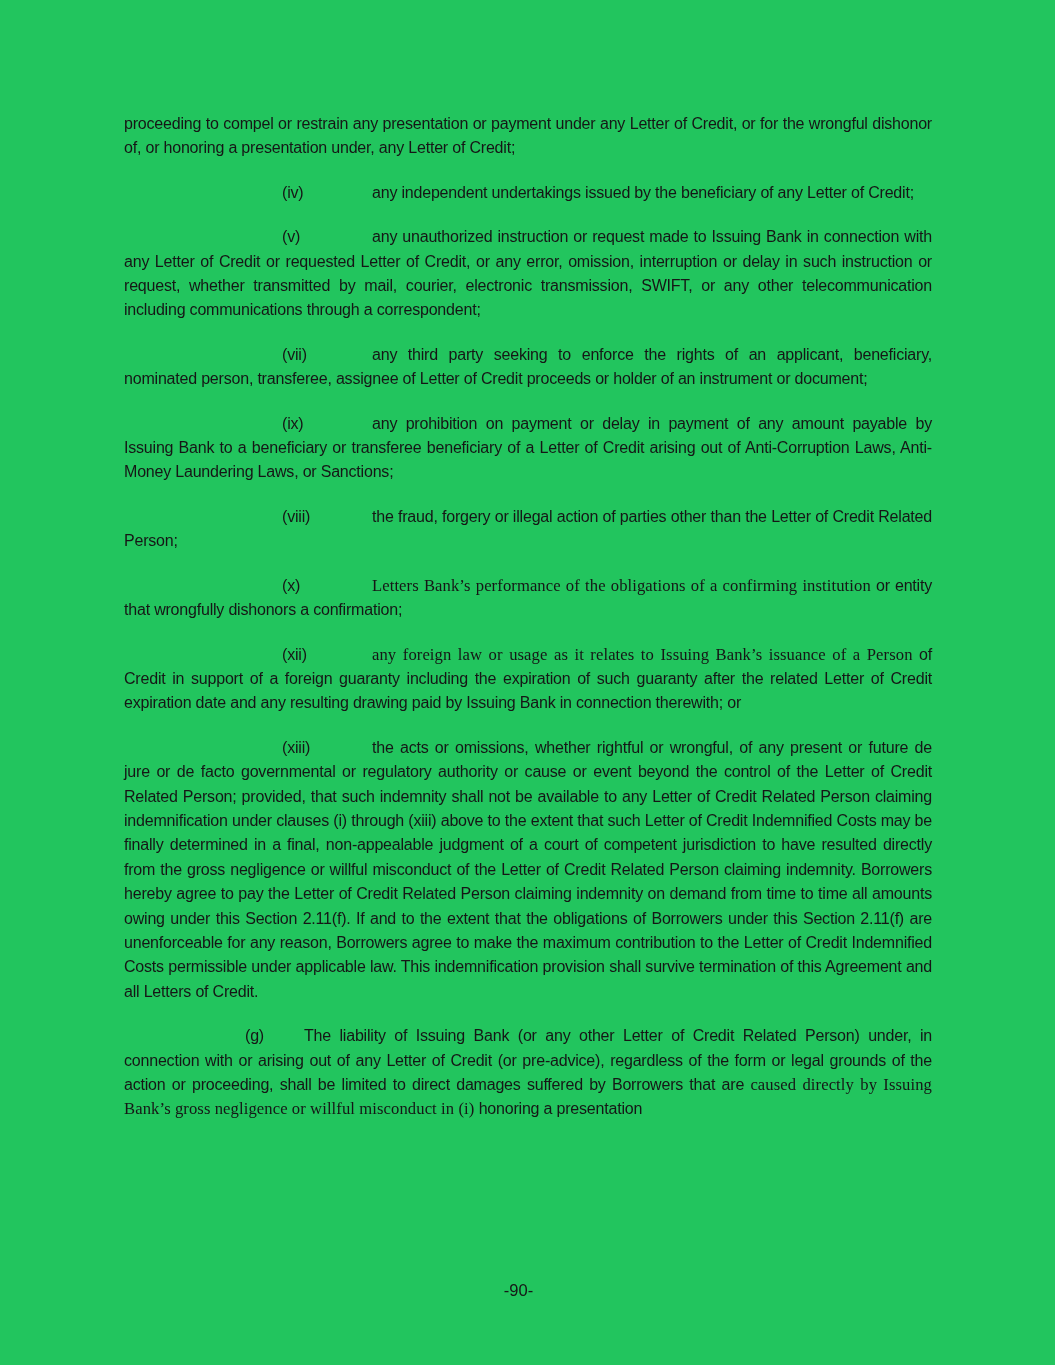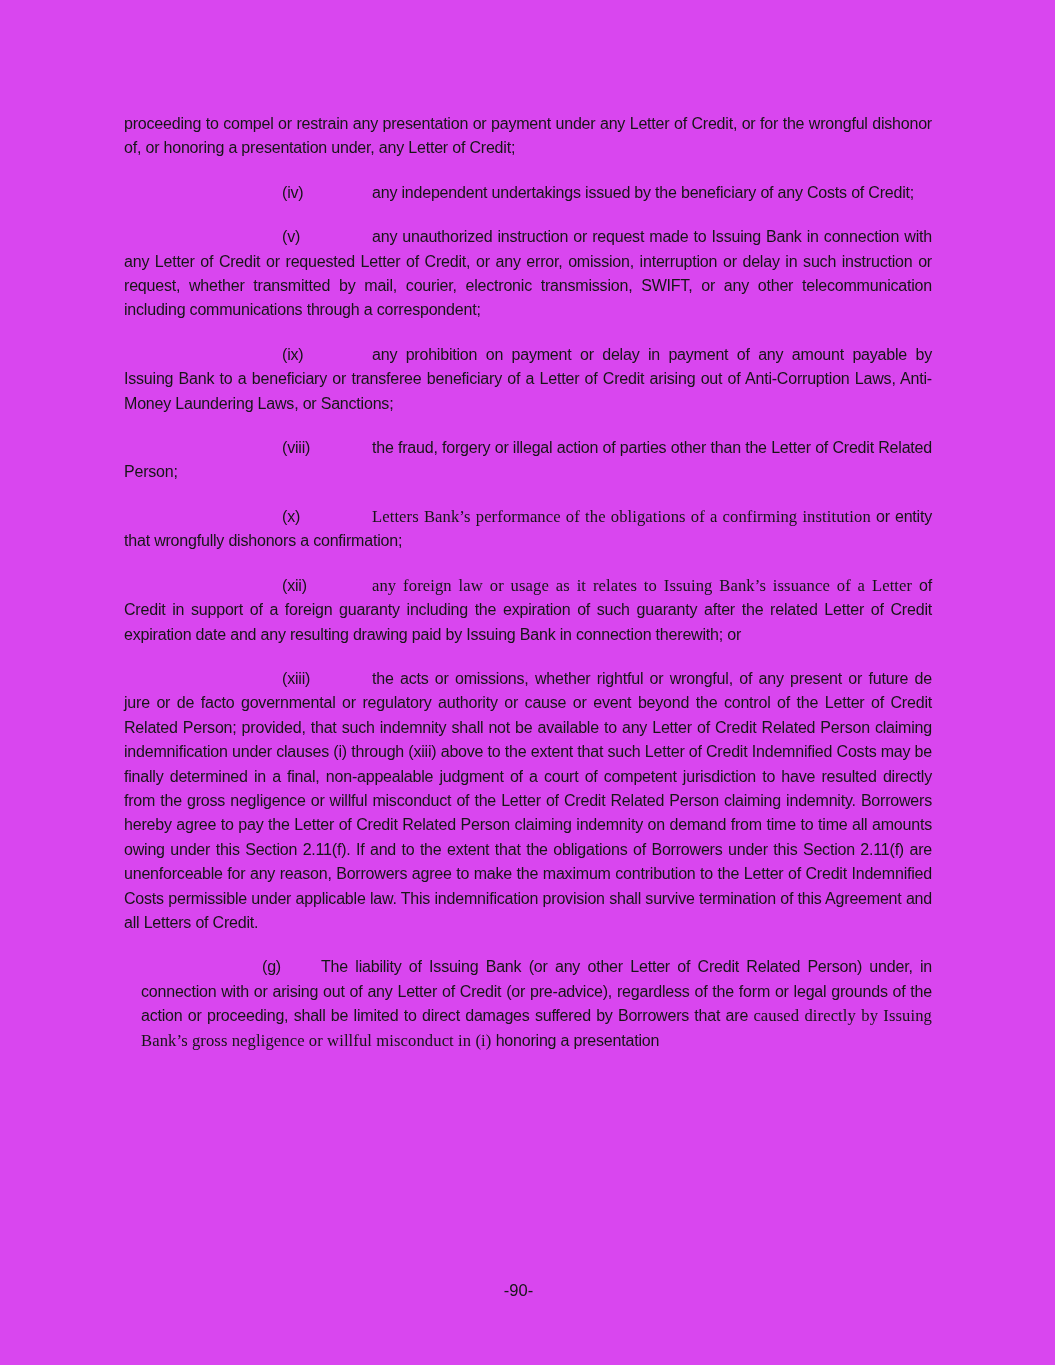--- a/index.html
+++ b/index.html
@@ -4,21 +4,21 @@
 <style>
   html, body {
     margin: 0;
     padding: 0;
     background: #ffffff;
   }
   .page {
     position: relative;
     width: 1055px;
     height: 1365px;
-    background: #d946ef;
+    background: #22c55e;
     font-family: "Liberation Sans", sans-serif;
     color: #161616;
     overflow: hidden;
   }
   .content {
     position: absolute;
     left: 124px;
     top: 112px;
     width: 808px;
     font-size: 16px;
@@ -31,21 +31,21 @@
     padding: 0;
   }
   
   p.clause { text-indent: 158px; }
   p.clause .numblock {
     display: inline-block;
     width: 90px;
     text-indent: 0;
     letter-spacing: -0.2px;
   }
-  p.clause-g { text-indent: 121px; margin-left: 17px; }
+  p.clause-g { text-indent: 121px; }
   p.clause-g .numblock {
     display: inline-block;
     width: 59px;
     text-indent: 0;
   }
   .serif {
     font-family: "Liberation Serif", serif;
     font-size: 16.6px;
     letter-spacing: 0.1px;
   }
@@ -64,44 +64,47 @@
 <body>
 
 <div class="page">
   <div class="content">
 
     <p class="para">
       <span>proceeding to compel or restrain any presentation or payment under any Letter of Credit, or for the wrongful dishonor of, or honoring a presentation under, any Letter of Credit;</span>
     </p>
 
     <p class="para clause">
-      <span class="numblock">(iv)</span><span>any independent undertakings issued by the beneficiary of any Costs of Credit;</span>
+      <span class="numblock">(iv)</span><span>any independent undertakings issued by the beneficiary of any Letter of Credit;</span>
     </p>
 
     <p class="para clause">
       <span class="numblock">(v)</span><span>any unauthorized instruction or request made to Issuing Bank in connection with any Letter of Credit or requested Letter of Credit, or any error, omission, interruption or delay in such instruction or request, whether transmitted by mail, courier, electronic transmission, SWIFT, or any other telecommunication including communications through a correspondent;</span>
     </p>
 
 
+    <p class="para clause">
+      <span class="numblock">(vii)</span><span>any third party seeking to enforce the rights of an applicant, beneficiary, nominated person, transferee, assignee of Letter of Credit proceeds or holder of an instrument or document;</span>
+    </p>
 
     <p class="para clause">
       <span class="numblock">(ix)</span><span>any prohibition on payment or delay in payment of any amount payable by Issuing Bank to a beneficiary or transferee beneficiary of a Letter of Credit arising out of Anti-Corruption Laws, Anti-Money Laundering Laws, or Sanctions;</span>
     </p>
 
     <p class="para clause">
       <span class="numblock">(viii)</span><span>the fraud, forgery or illegal action of parties other than the Letter of Credit Related Person;</span>
     </p>
 
     <p class="para clause">
       <span class="numblock">(x)</span><span class="serif">Letters Bank’s performance of the obligations of a confirming institution </span><span>or entity that wrongfully dishonors a confirmation;</span>
     </p>
 
 
     <p class="para clause">
-      <span class="numblock">(xii)</span><span class="serif">any foreign law or usage as it relates to Issuing Bank’s issuance of a Letter </span><span>of Credit in support of a foreign guaranty including the expiration of such guaranty after the related Letter of Credit expiration date and any resulting drawing paid by Issuing Bank in connection therewith; or</span>
+      <span class="numblock">(xii)</span><span class="serif">any foreign law or usage as it relates to Issuing Bank’s issuance of a Person </span><span>of Credit in support of a foreign guaranty including the expiration of such guaranty after the related Letter of Credit expiration date and any resulting drawing paid by Issuing Bank in connection therewith; or</span>
     </p>
 
     <p class="para clause">
       <span class="numblock">(xiii)</span><span>the acts or omissions, whether rightful or wrongful, of any present or future de jure or de facto governmental or regulatory authority or cause or event beyond the control of the Letter of Credit Related Person; </span><span class="u">provided</span><span>, that such indemnity shall not be available to any Letter of Credit Related Person claiming indemnification under clauses (i) through (xiii) above to the extent that such Letter of Credit Indemnified Costs may be finally determined in a final, non-appealable judgment of a court of competent jurisdiction to have resulted directly from the gross negligence or willful misconduct of the Letter of Credit Related Person claiming indemnity.  Borrowers hereby agree to pay the Letter of Credit Related Person claiming indemnity on demand from time to time all amounts owing under this </span><span class="u">Section 2.11(f)</span><span>.  If and to the extent that the obligations of Borrowers under this </span><span class="u">Section 2.11(f)</span><span> are unenforceable for any reason, Borrowers agree to make the maximum contribution to the Letter of Credit Indemnified Costs permissible under applicable law.  This indemnification provision shall survive termination of this Agreement and all Letters of Credit.</span>
     </p>
 
     <p class="para clause-g">
       <span class="numblock">(g)</span><span>The liability of Issuing Bank (or any other Letter of Credit Related Person) under, in connection with or arising out of any Letter of Credit (or pre-advice), regardless of the form or legal grounds of the action or proceeding, shall be limited to direct damages suffered by Borrowers that are </span><span class="serif">caused directly by Issuing Bank’s gross negligence or willful misconduct in (i) </span><span>honoring a presentation</span>
     </p>
 

